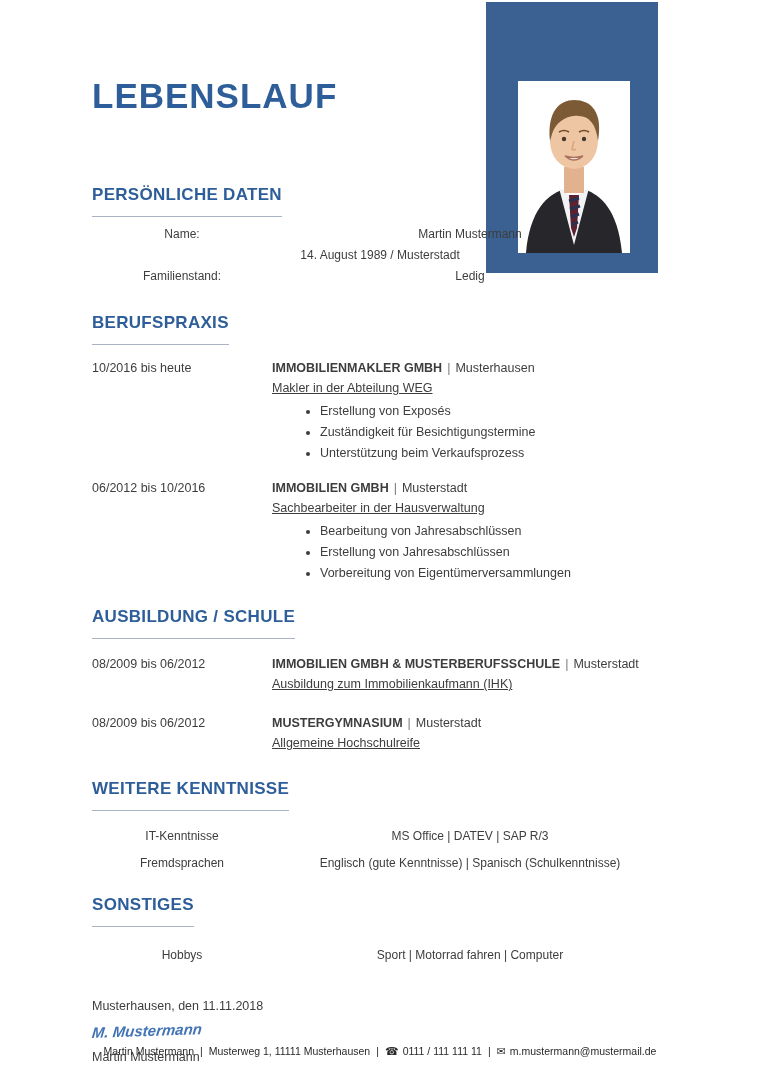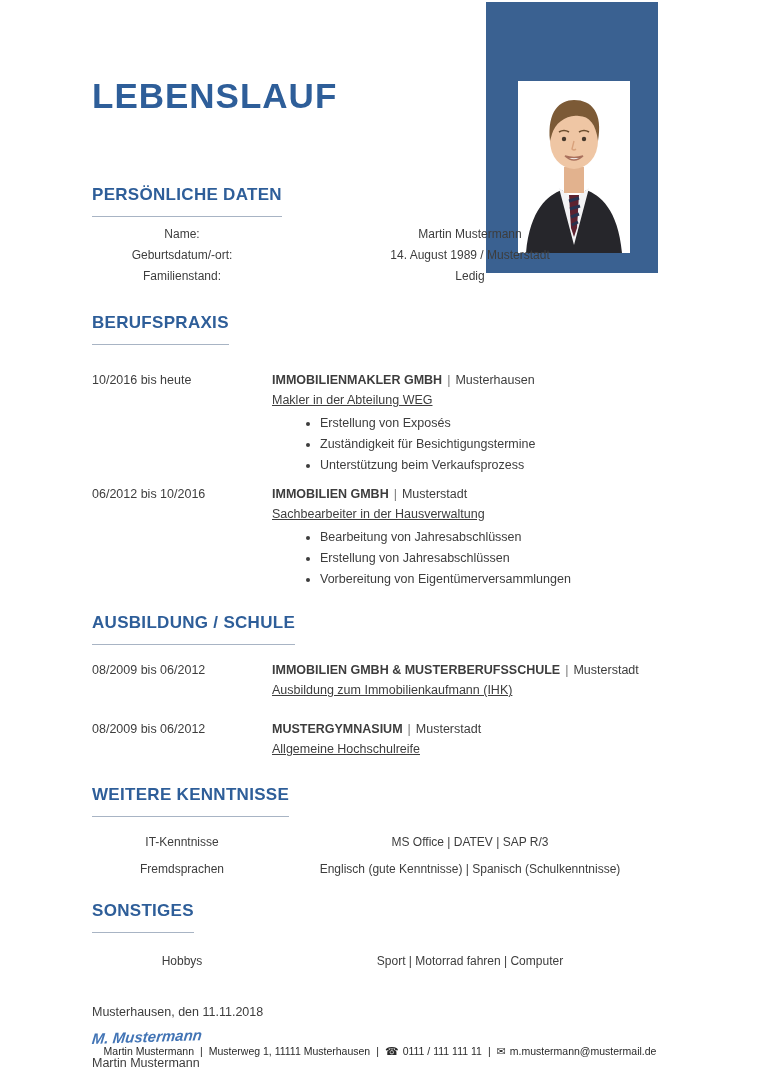--- a/index.html
+++ b/index.html
@@ -48,22 +48,22 @@
   .kv-rows{margin-top:7px;}
   .kv-row{display:flex;line-height:21px;font-size:12px;text-align:center;}
   .kv-label{width:180px;flex:0 0 180px;}
   .kv-value{flex:1;}
   .mt-personal{margin-top:72px;}
   .mt-beruf{margin-top:26px;}
   .mt-ausbildung{margin-top:23px;}
   .mt-kenntnisse{margin-top:25px;}
   .mt-sonstiges{margin-top:21px;}
   .entry{display:flex;font-size:12.5px;}
-  .entry-1{margin-top:25px;}
-  .entry-2{margin-top:8px;justify-content:flex-end;}
+  .entry-1{margin-top:13px;}
+  .entry-2{margin-top:14px;justify-content:flex-end;}
   .edu-1{margin-top:15px;}
   .edu-2{margin-top:18px;}
   .period{width:180px;flex:0 0 180px;line-height:20px;}
   .details{flex:1;}
   .company-line{line-height:20px;}
   .company{font-weight:bold;}
   .sep{color:var(--pipe_gray);margin:0 5px;}
   .role{line-height:21px;text-decoration:underline;}
   .bullets{margin:2px 0 0 0;padding-left:48px;list-style:disc outside;}
   .bullets li{line-height:21px;}
@@ -119,21 +119,20 @@
     <h1 class="title">LEBENSLAUF</h1>
 
     <div class="mt-personal">
       <h2 class="section-heading">PERSÖNLICHE DATEN</h2>
       <div class="kv-rows">
         <div class="kv-row">
           <span class="kv-label">Name:</span>
           <span class="kv-value">Martin Mustermann</span>
         </div>
         <div class="kv-row">
-          <span class="kv-label">Geburtsdatum/-ort:</span>
           <span class="kv-value">14. August 1989 / Musterstadt</span>
         </div>
         <div class="kv-row">
           <span class="kv-label">Familienstand:</span>
           <span class="kv-value">Ledig</span>
         </div>
       </div>
     </div>
 
     <div class="mt-beruf">

